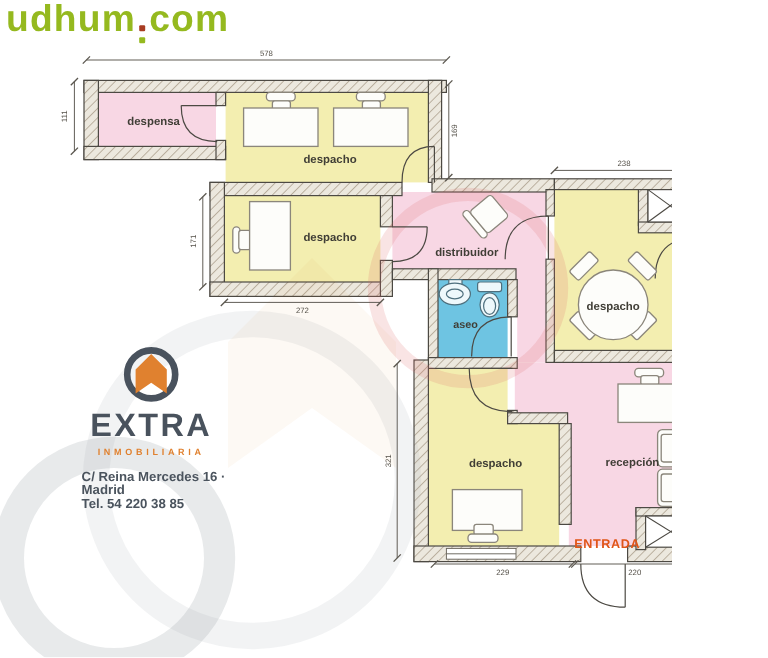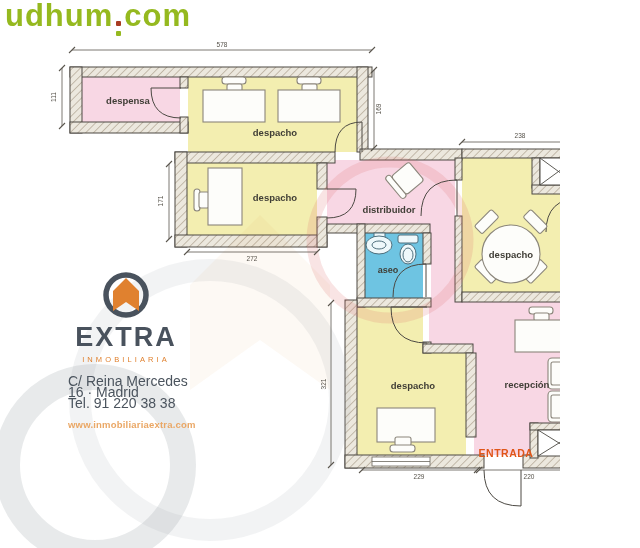--- a/index.html
+++ b/index.html
@@ -7,29 +7,29 @@
          font-family:"Liberation Sans",sans-serif;}
   
   .udhum{position:absolute;left:5px;top:-2px;display:flex;align-items:baseline;
          font-weight:bold;font-size:31px;letter-spacing:1px;color:#95b91f;}
   .udhum .sep{display:inline-flex;flex-direction:column;justify-content:flex-end;
               height:23px;margin:0 3px;gap:5px;}
   .udhum .sep i{display:block;width:5px;height:5px;border-radius:1px;}
   .udhum .sep i.d1{background:#a83c22;}
   .udhum .sep i.d2{background:#95b91f;}
   
-  .agency{position:absolute;left:60px;top:269px;width:132px;}
+  .agency{position:absolute;left:60px;top:286px;width:132px;}
   .agency .mark{display:block;margin:0 auto;}
   .agency .aname{text-align:center;font-size:27px;font-weight:bold;color:#49525d;
                  letter-spacing:2px;margin-top:1px;}
-  .agency .atag{text-align:center;font-size:7.5px;font-weight:normal;color:#e0812f;
+  .agency .atag{text-align:center;font-size:7.5px;font-weight:bold;color:#e0812f;
                 letter-spacing:3.1px;margin-top:2px;}
   .agency .offices{margin-top:12px;padding-left:8px;}
   .agency .office{margin-bottom:4px;}
-  .agency .addr,.agency .tel{font-size:14px;color:#4b545e;line-height:11px;}
+  .agency .addr,.agency .tel{font-size:11px;color:#4b545e;line-height:11px;font-weight:bold;}
   .agency .site{margin-top:10px;padding-left:8px;font-size:9.5px;font-weight:bold;
                 color:#eaa765;letter-spacing:.2px;}
   
   .plan{position:absolute;left:0;top:0;}
   .plan text{font-family:"Liberation Sans",sans-serif;}
   .roomlabel{font-size:9.5px;font-weight:600;fill:#403e36;}
   .dimtext{font-size:6.5px;fill:#56524a;}
   .entrada{font-size:10.5px;font-weight:bold;fill:#e05518;letter-spacing:.5px;}
   .wall{fill:url(#hatch);stroke:#4c4943;stroke-width:1;}
   .door{stroke:#4c4943;stroke-width:1;fill:none;}
@@ -274,19 +274,18 @@
   <div class="agency">
     <svg class="mark" width="52" height="52" viewBox="0 0 52 52">
       <circle cx="26" cy="26" r="20" fill="none" stroke="#49525d" stroke-width="5.5"></circle>
       <path d="M26,9 L39,22 L39,42 L26,33 L13,42 L13,22 Z" fill="#e0812f"></path>
     </svg>
     <div class="aname">EXTRA</div>
     <div class="atag">INMOBILIARIA</div>
     <div class="offices">
       <div class="office">
         <div class="addr">C/ Reina Mercedes 16 · Madrid</div>
-        <div class="tel">Tel. 91 220 38 38</div>
+        <div class="tel">Tel. 54 220 38 85</div>
       </div>
     </div>
-    <div class="site">www.inmobiliariaextra.com</div>
   </div>
 
 </div>
 
 </body></html>

